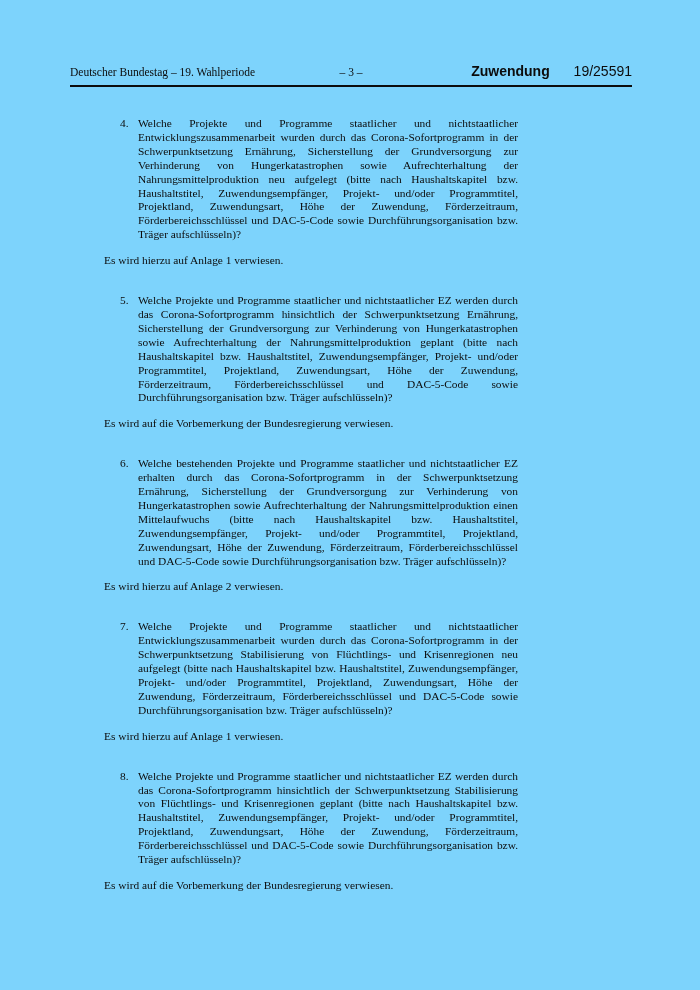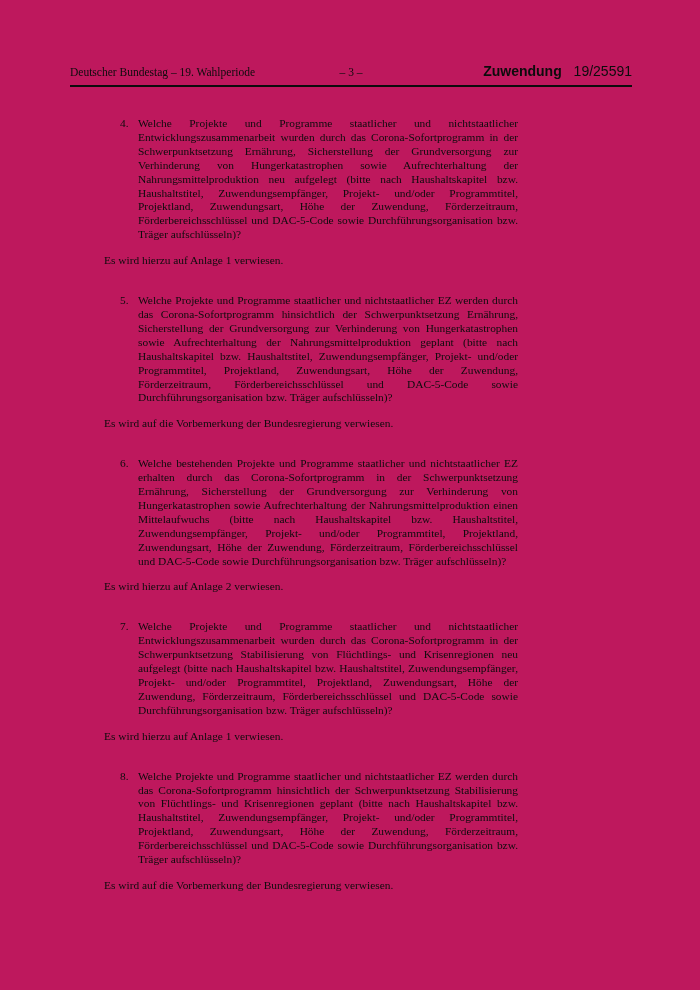--- a/index.html
+++ b/index.html
@@ -1,20 +1,20 @@
 <!DOCTYPE html>
 <html lang="de"><head>
 <meta charset="utf-8">
 <style>
   html, body { margin: 0; padding: 0; background: #ffffff; }
   .page {
     position: relative;
     width: 700px;
     height: 990px;
-    background: #be185d;
+    background: #7dd3fc;
     color: #0c0c0c;
     font-family: "Liberation Serif", "DejaVu Serif", serif;
     overflow: hidden;
     box-sizing: border-box;
   }
   
   .page-header {
     margin: 64px 68px 0 70px;
     display: grid;
     grid-template-columns: 1fr auto 1fr;
@@ -25,21 +25,21 @@
     line-height: 14px;
   }
   .hdr-left   { text-align: left;  white-space: nowrap; }
   .hdr-center { text-align: center; white-space: nowrap; padding: 0 10px; }
   .hdr-right  {
     text-align: right; white-space: nowrap;
     font-family: "Liberation Sans", "DejaVu Sans", sans-serif;
     font-size: 14px;
   }
   .hdr-right .drs-label  { font-weight: 700; }
-  .hdr-right .drs-number { font-weight: 400; margin-left: 8px; }
+  .hdr-right .drs-number { font-weight: 400; margin-left: 20px; }
   
   .doc-body { font-size: 11.4px; line-height: 13.9px; }
   .question {
     display: flex;
     margin: 26px 0 12px 120px;
     width: 398px;
   }
   .doc-body > .question:first-child { margin-top: 30px; }
   .q-num  { flex: 0 0 18px; text-align: left; }
   .q-text { flex: 1; text-align: justify; font-family: Liberation Serif, serif; }

